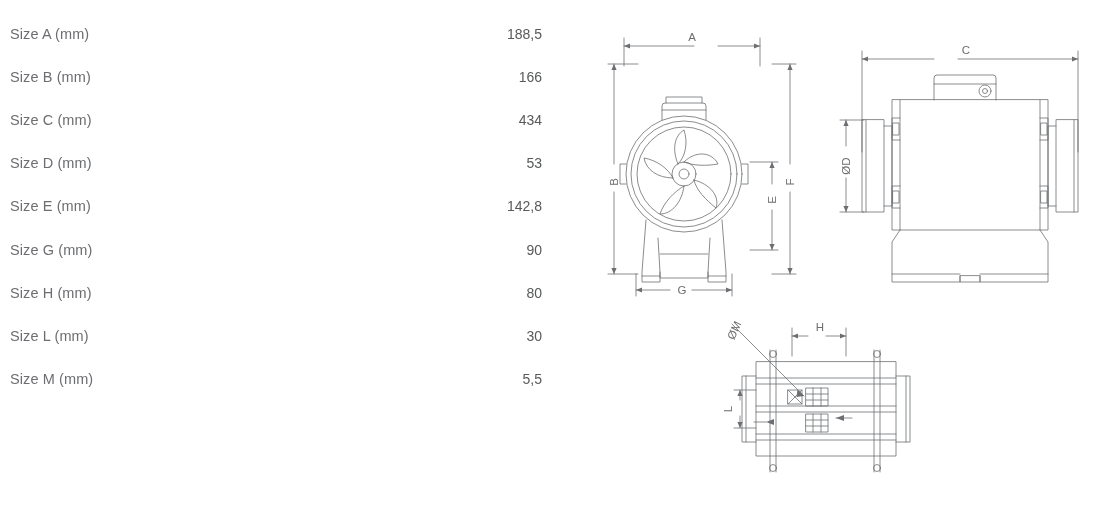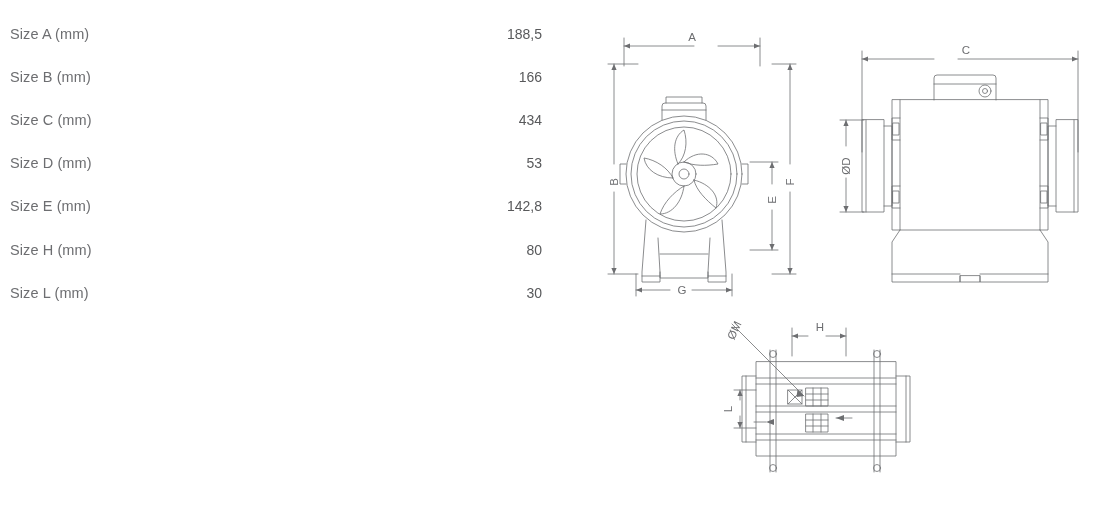--- a/index.html
+++ b/index.html
@@ -87,26 +87,34 @@
     </div>
     <div class="spec-row">
       <span class="spec-label">Size D (mm)</span>
       <span class="spec-value">53</span>
     </div>
     <div class="spec-row">
       <span class="spec-label">Size E (mm)</span>
       <span class="spec-value">142,8</span>
     </div>
     <div class="spec-row">
+      <span class="spec-label">Size G (mm)</span>
+      <span class="spec-value">90</span>
+    </div>
+    <div class="spec-row">
       <span class="spec-label">Size H (mm)</span>
       <span class="spec-value">80</span>
     </div>
     <div class="spec-row">
       <span class="spec-label">Size L (mm)</span>
       <span class="spec-value">30</span>
+    </div>
+    <div class="spec-row">
+      <span class="spec-label">Size M (mm)</span>
+      <span class="spec-value">5,5</span>
     </div>
 
   </div>
 
   <div class="drawings">
 
     <div class="dwg" style="left:10px; top:24px;">
       <svg width="230" height="285" viewBox="0 0 230 285">
         <g fill="none" stroke="#6d6e71" stroke-width="0.8" stroke-linejoin="round" stroke-linecap="round">
 

